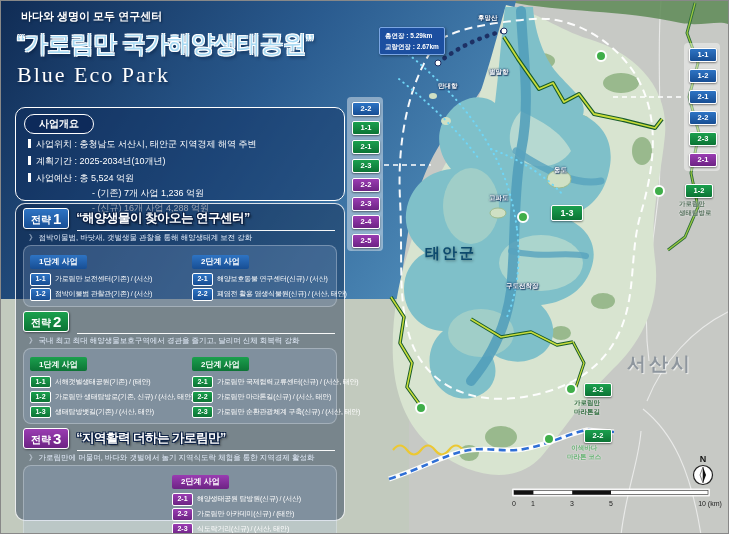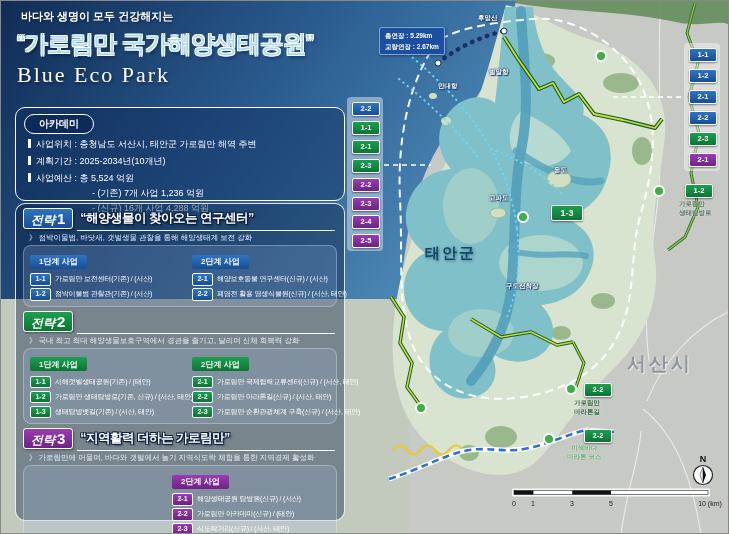--- a/index.html
+++ b/index.html
@@ -22,21 +22,21 @@
   .ov-line{margin:4px 0 0 12px;font-size:9px;color:#fff;white-space:nowrap;}
   .ov-line .mark{display:inline-block;width:3px;height:9px;background:#fff;margin-right:5px;vertical-align:-1px;}
   .ov-sub{margin:2px 0 0 76px;font-size:9px;color:#fff;white-space:nowrap;}
 
   
   .strategies-wrap{position:absolute;left:14px;top:202px;width:330px;height:318px;border:1.5px solid rgba(255,255,255,.85);
     border-radius:10px;background:rgba(10,30,66,.40);box-sizing:border-box;z-index:5;padding:4px 7px;}
   .str-head{display:flex;align-items:center;gap:7px;}
   .str-badge{display:inline-flex;align-items:flex-end;gap:2px;border:1.5px solid #fff;border-radius:3px;
     padding:0 7px 1px 7px;color:#fff;height:18px;box-shadow:1px 1px 2px rgba(0,0,0,.4);}
-  .str-word{font-size:12px;font-weight:bold;line-height:14px;font-style:italic;}
+  .str-word{font-size:10px;font-weight:bold;line-height:14px;}
   .str-num{font-size:15px;font-weight:bold;line-height:16px;}
   .str-title{font-size:12.5px;font-weight:bold;color:#fff;letter-spacing:-.5px;
     text-shadow:1px 1px 0 #0a1f44,-1px 1px 0 #0a1f44,1px -1px 0 #0a1f44,-1px -1px 0 #0a1f44,2px 2px 2px rgba(0,0,0,.5);}
   .str-underline{border-bottom:1.5px solid rgba(255,255,255,.95);margin:1px 2px 2px 54px;}
   .str-desc{font-size:7.5px;color:#e3ecfa;margin:1px 0 2px 6px;white-space:nowrap;}
   .items-box{background:rgba(160,190,230,.20);border:1px solid rgba(255,255,255,.28);border-radius:8px;
     padding:4px 6px 5px 6px;display:flex;gap:24px;margin-bottom:4px;}
   .phase-col{flex:1;min-width:0;}
   .phase-h{display:inline-block;font-size:8px;font-weight:bold;color:#fff;padding:1.5px 9px;border-radius:2px;margin-bottom:2px;}
   .item{display:flex;align-items:center;gap:4px;margin-top:2.5px;}
@@ -192,28 +192,28 @@
 
     <g transform="translate(702,474)">
       <circle r="9.5" fill="#fff" stroke="#222" stroke-width="1.2"></circle>
       <path d="M0,-8 L-3,0 L0,8 Z" fill="#fff" stroke="#333" stroke-width="0.6"></path>
       <path d="M0,-8 L3,0 L0,8 Z" fill="#111"></path>
       <text x="0" y="-13" font-size="9" font-weight="bold" fill="#111" text-anchor="middle">N</text>
     </g>
   </svg>
 
   <div class="title-block">
-    <div class="tagline">바다와 생명이 모두 건강해지는</div>
+    <div class="tagline">바다와 생명이 모두 연구센터</div>
     <div class="main-title">“가로림만 국가해양생태공원”</div>
     <div class="sub-title">Blue Eco Park</div>
   </div>
 
   <div class="overview-box">
-    <span class="pill">아카데미</span>
-    <div class="ov-line"><span class="mark"></span><span>사업위치 : 충청남도 서산시, 태안군 가로림만 해역 주변</span></div>
+    <span class="pill">사업개요</span>
+    <div class="ov-line"><span class="mark"></span><span>사업위치 : 충청남도 서산시, 태안군 지역경제 해역 주변</span></div>
     <div class="ov-line"><span class="mark"></span><span>계획기간 : 2025-2034년(10개년)</span></div>
     <div class="ov-line"><span class="mark"></span><span>사업예산 : 총 5,524 억원</span></div>
     <div class="ov-sub">- (기존) 7개 사업 1,236 억원</div>
     <div class="ov-sub">- (신규) 16개 사업 4,288 억원</div>
   </div>
 
   <div class="strategies-wrap">
 
     <div class="str-section">
       <div class="str-head">

